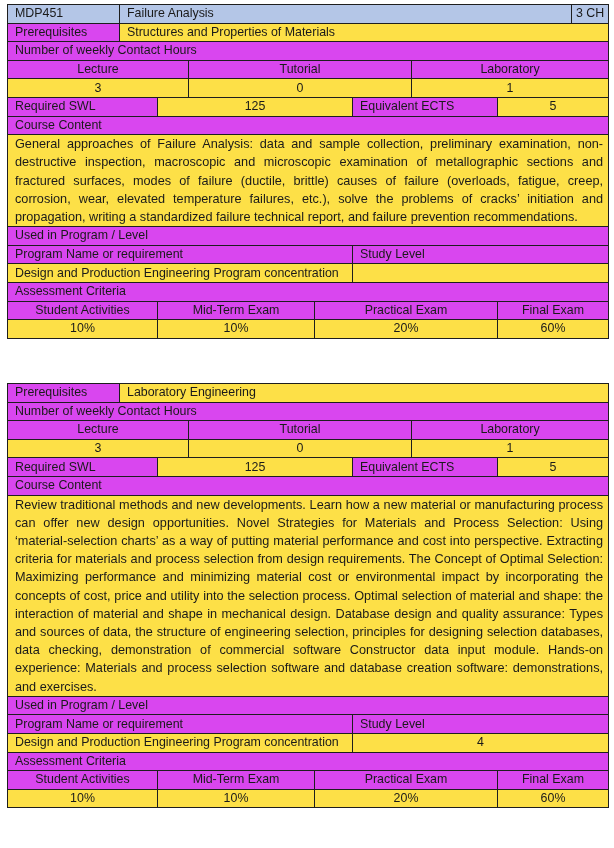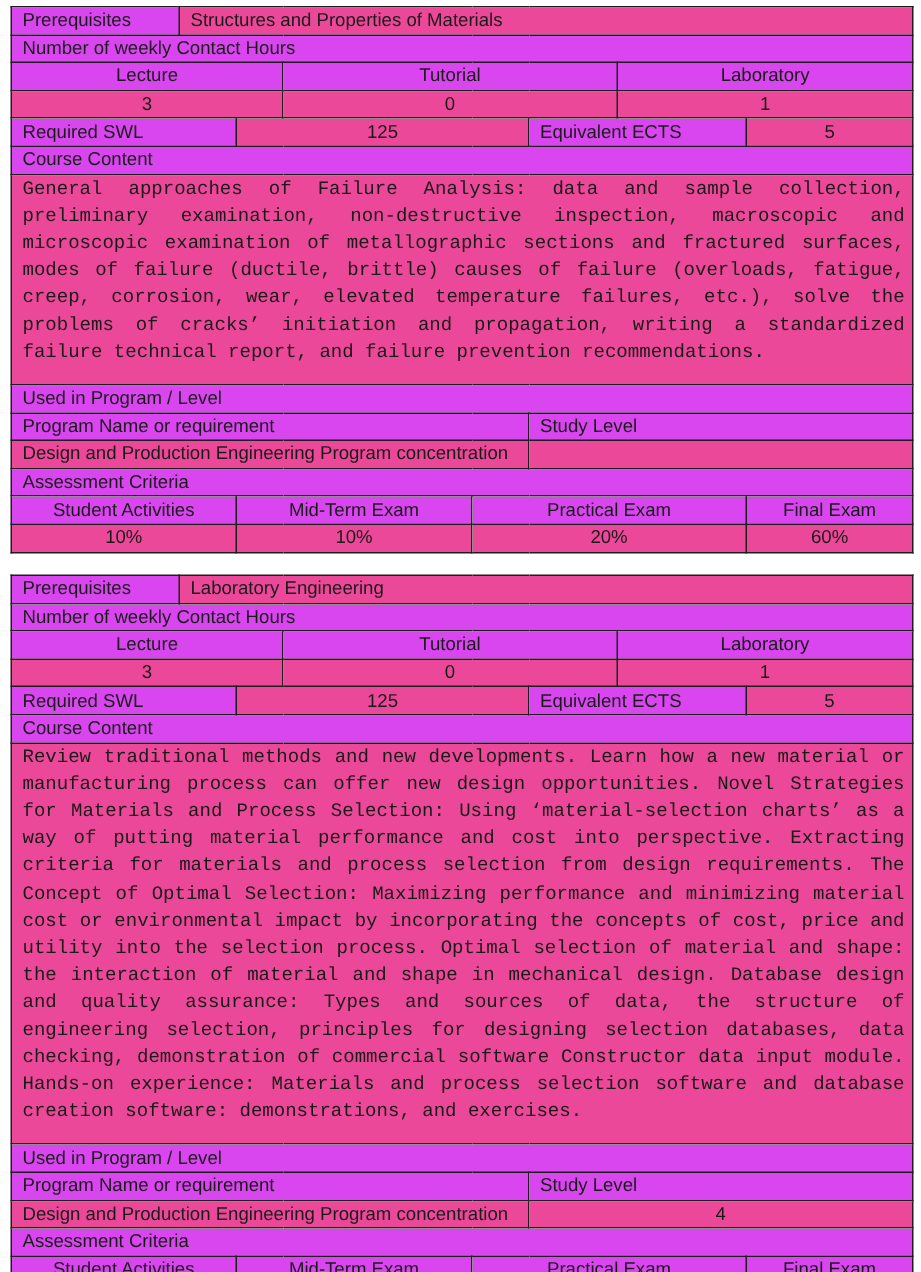--- a/index.html
+++ b/index.html
@@ -15,26 +15,25 @@
   .course td {
     border: 1px solid #1e1e1e;
     padding: 0 0 0 7px;
     height: 17.6px; line-height: 17px;
     white-space: nowrap; overflow: hidden;
     vertical-align: middle;
   }
   .course td.c { text-align: center; padding-left: 0; }
   .blue { background: #b4c6e7; }
   .green { background: #d946ef; }
-  .white { background: #ec4899; }
+  .white { background: #fde047; }
   .course td.content {
     white-space: normal; text-align: justify; text-align-last: left;
-    line-height: 18.2px; padding: 0 5px 12px 7px; height: auto;
+    line-height: 18.2px; padding: 0 5px 0 7px; height: auto;
     font-size: 12.7px;
-    font-family: Liberation Mono, monospace;
   }
   #t1 { top: 4px; }
   #t2 { top: 383px; }
 </style>
 </head>
 <body>
 
 <table class="course" id="t1">
   <colgroup>
     <col style="width:112px">
@@ -42,20 +41,25 @@
       <col style="width:31px">
       <col style="width:19px">
       <col style="width:107px">
       <col style="width:38px">
       <col style="width:59px">
       <col style="width:86px">
       <col style="width:74px">
       <col style="width:37px">
   </colgroup>
   <tbody>
+      <tr>
+    <td class="blue">MDP451</td>
+    <td class="blue" colspan="8">Failure Analysis</td>
+    <td class="blue c" style="width:84px">3 CH</td>
+  </tr>
   <tr>
     <td class="green">Prerequisites</td>
     <td class="white" colspan="9">Structures and Properties of Materials</td>
   </tr>
   <tr>
     <td class="green" colspan="10">Number of weekly Contact Hours</td>
   </tr>
   <tr>
     <td class="green c" colspan="3">Lecture</td>
     <td class="green c" colspan="4">Tutorial</td>

